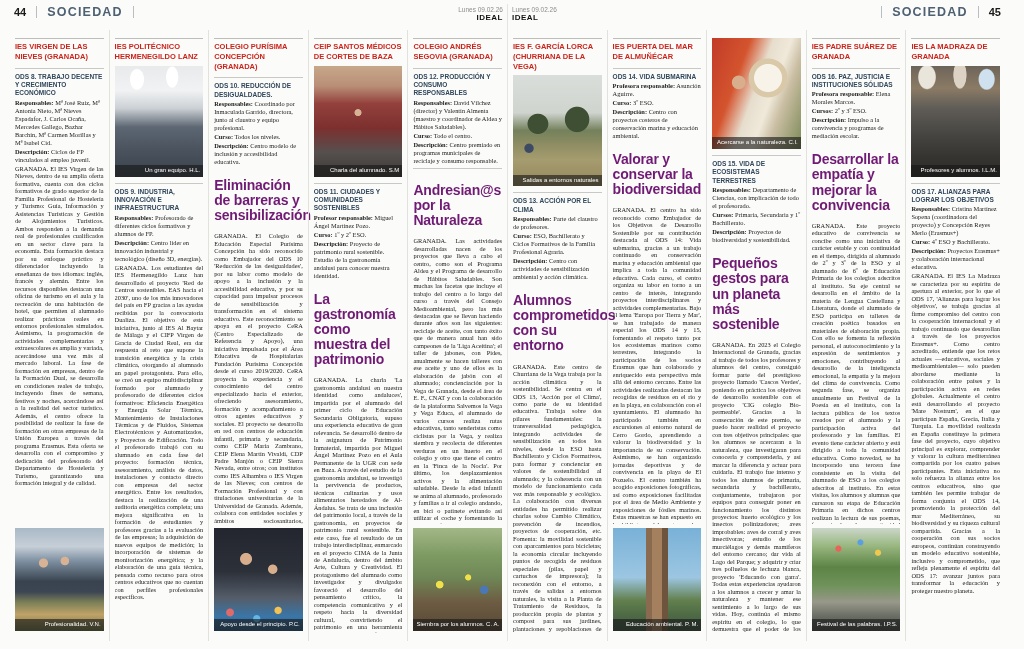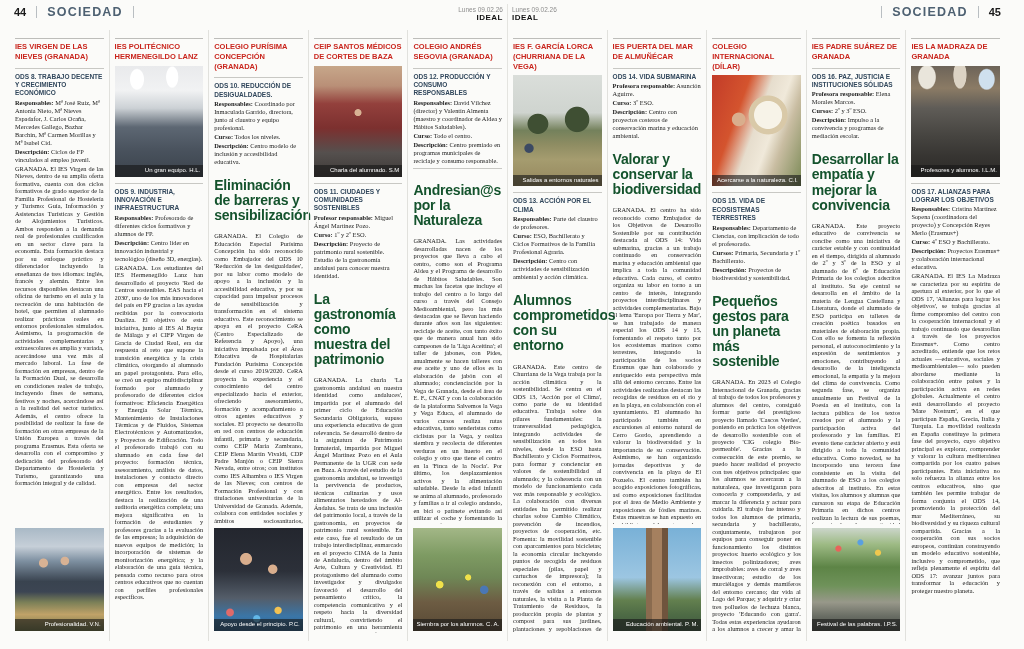--- a/index.html
+++ b/index.html
@@ -22,21 +22,21 @@
 
   
   .cols{display:flex;flex:1;min-height:0;}
   .col{flex:1;min-width:0;padding:8px 5px;display:flex;flex-direction:column;}
   .col + .col{border-left:1px solid #e1e1dd;justify-content:flex-end;}
   .school{border-top:1px solid #bdbdba;color:#c9251d;font:bold 7.5px/1.3 "Liberation Sans",sans-serif;
           text-transform:uppercase;padding-top:3px;margin:0 0 4px;min-height:17px;}
   .rule{border-top:1px solid #c8c8c4;margin:2px 0 3px;}
   .ods{color:#31475c;font:bold 6.5px/1.3 "Liberation Sans",sans-serif;text-transform:uppercase;margin:1px 0 1px;}
   .info{font:6.4px/1.25 "Liberation Serif",serif;color:#1c1c1c;margin:0 0 1px;}
-  .headline{font:700 14px/1.08 "Liberation Sans",sans-serif;color:#14532d;margin:11px 0 9px;letter-spacing:-.2px;}
+  .headline{font:700 14px/1.08 "Liberation Sans",sans-serif;color:#701a75;margin:11px 0 9px;letter-spacing:-.2px;}
   .body-text{font:6.35px/1.18 "Liberation Serif",serif;text-align:justify;color:#191919;flex:1;overflow:hidden;}
 
   
   .photo{position:relative;height:111px;margin:0 0 4px;overflow:hidden;background:#888;}
   .photo.bottom{margin:4px 0 2px;height:103px;flex:none;}
   .cap{position:absolute;left:0;right:0;bottom:0;background:rgba(22,22,22,.62);color:#fff;
        font:6px/1.6 "Liberation Sans",sans-serif;text-align:right;padding:1px 3px;white-space:nowrap;overflow:hidden;}
 
   
   .ph1{background:
@@ -228,21 +228,20 @@
           <p class="info"><b>Descripción:</b> <span>Centro con proyectos costeros de conservación marina y educación ambiental.</span></p>
         </div>
         <h1 class="headline">Valorar y conservar la biodiversidad</h1>
         <div class="body-text">GRANADA. El centro ha sido reconocido como Embajador de los Objetivos de Desarrollo Sostenible por su contribución destacada al ODS 14: Vida submarina, gracias a un trabajo continuado en conservación marina y educación ambiental que implica a toda la comunidad educativa. Cada curso, el centro organiza su labor en torno a un centro de interés, integrando proyectos interdisciplinares y actividades complementarias. Bajo el lema 'Europa por Tierra y Mar', se han trabajado de manera especial los ODS 14 y 15, fomentando el respeto tanto por los ecosistemas marinos como terrestres, integrando la participación de los socios Erasmus que han colaborado y enriquecido esta perspectiva más allá del entorno cercano. Entre las actividades realizadas destacan las recogidas de residuos en el río y en la playa, en colaboración con el ayuntamiento. El alumnado ha participado también en excursiones al entorno natural de Cerro Gordo, aprendiendo a valorar la biodiversidad y la importancia de su conservación. Asimismo, se han organizado jornadas deportivas y de convivencia en la playa de El Pozuelo. El centro también ha acogido exposiciones fotográficas, así como exposiciones facilitadas por el área de Medio Ambiente y exposiciones de fósiles marinos. Estas muestras se han expuesto en la biblioteca del centro y han contado con visitas guiadas para los distintos grupos.</div>
         <figure class="photo bottom ph7">
           <figcaption class="cap">Educación ambiental. P. M.</figcaption>
         </figure>
       </article>
 
       <article class="col">
-        <h2 class="school">Colegio Internacional (Dílar)</h2>
         <figure class="photo ph8">
           <figcaption class="cap">Acercarse a la naturaleza. C.I.</figcaption>
         </figure>
         <div class="rule"></div>
         <div>
           <div class="ods">ODS 15. Vida de ecosistemas terrestres</div>
           <p class="info"><b>Responsables:</b> <span>Departamento de Ciencias, con implicación de todo el profesorado.</span></p>
           <p class="info"><b>Cursos:</b> <span>Primaria, Secundaria y 1º Bachillerato.</span></p>
           <p class="info"><b>Descripción:</b> <span>Proyectos de biodiversidad y sostenibilidad.</span></p>
         </div>

